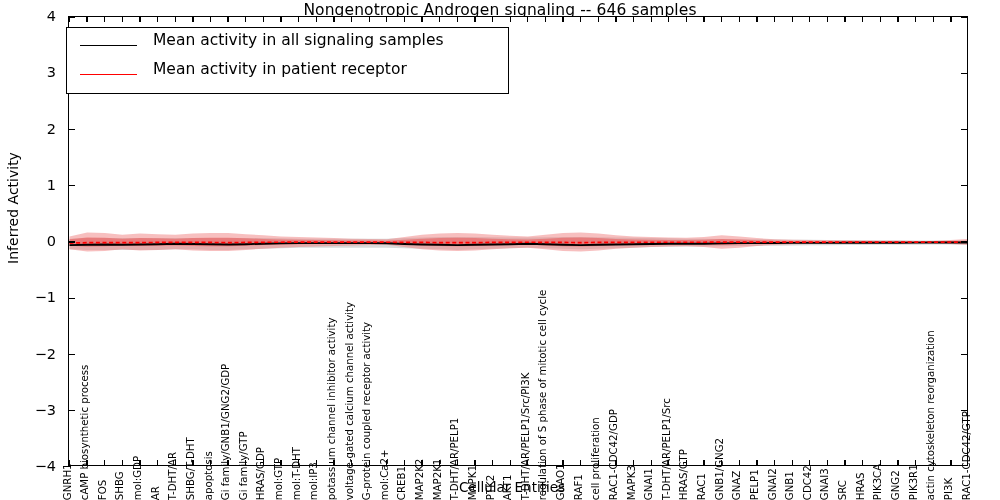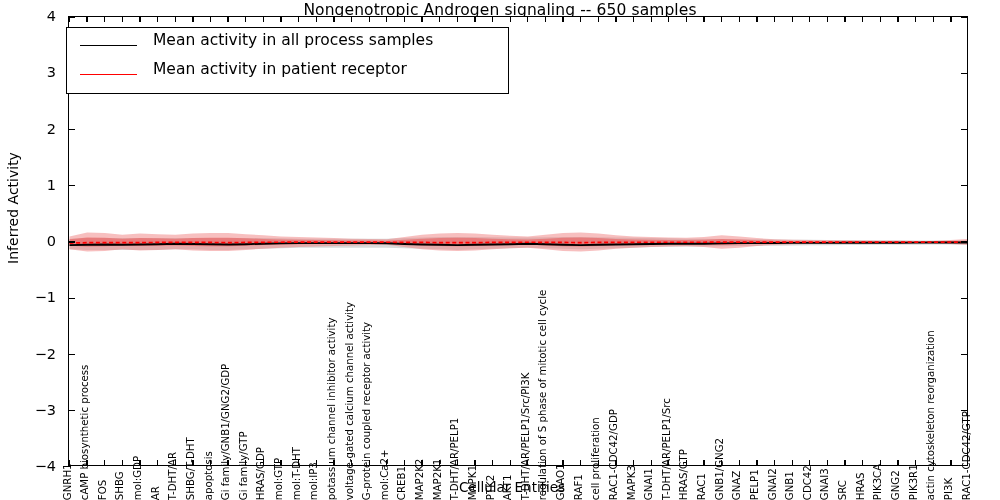--- a/index.html
+++ b/index.html
@@ -50,21 +50,21 @@
   .legend-line{ position:absolute; left:13px; top:13px; width:57px; height:0; border-top-width:1.6px; border-top-style:solid; }
   .legend-text{ position:absolute; left:86px; top:-1px; font-size:15.5px; white-space:nowrap; }
 
   svg{ display:block; }
 </style>
 </head>
 <body>
 
 <div id="root">
 
-  <div class="title">Nongenotropic Androgen signaling -- 650 samples</div>
+  <div class="title">Nongenotropic Androgen signaling -- 646 samples</div>
 
   <div class="ylab">Inferred Activity</div>
   <div class="xlab">Cellular Entities</div>
 
   <div id="ytick-labels">
       <div class="ytick-lab" style="top: 466px; left: 0px; width: 56px;">−4</div>
       <div class="ytick-lab" style="top: 409.75px; left: 0px; width: 56px;">−3</div>
       <div class="ytick-lab" style="top: 353.5px; left: 0px; width: 56px;">−2</div>
       <div class="ytick-lab" style="top: 297.25px; left: 0px; width: 56px;">−1</div>
       <div class="ytick-lab" style="top: 241px; left: 0px; width: 56px;">0</div>
@@ -259,21 +259,21 @@
       <div class="xlab-item" style="left: 828.99px;">GNG2</div>
       <div class="xlab-item" style="left: 846.618px;">PIK3R1</div>
       <div class="xlab-item" style="left: 864.245px;">actin cytoskeleton reorganization</div>
       <div class="xlab-item" style="left: 881.873px;">PI3K</div>
       <div class="xlab-item" style="left: 899.5px;">RAC1-CDC42/GTP</div>
     </div>
 
   <div class="legend">
     <div class="legend-row" style="top:4px;">
       <div class="legend-line" id="lgl0" style="border-top-color: rgb(0, 0, 0);"></div>
-      <div class="legend-text">Mean activity in all process samples</div>
+      <div class="legend-text">Mean activity in all signaling samples</div>
     </div>
     <div class="legend-row" style="top:33px;">
       <div class="legend-line" id="lgl1" style="border-top-color: rgb(255, 0, 0);"></div>
       <div class="legend-text">Mean activity in patient receptor</div>
     </div>
   </div>
 
 </div>
 
 </body></html>

